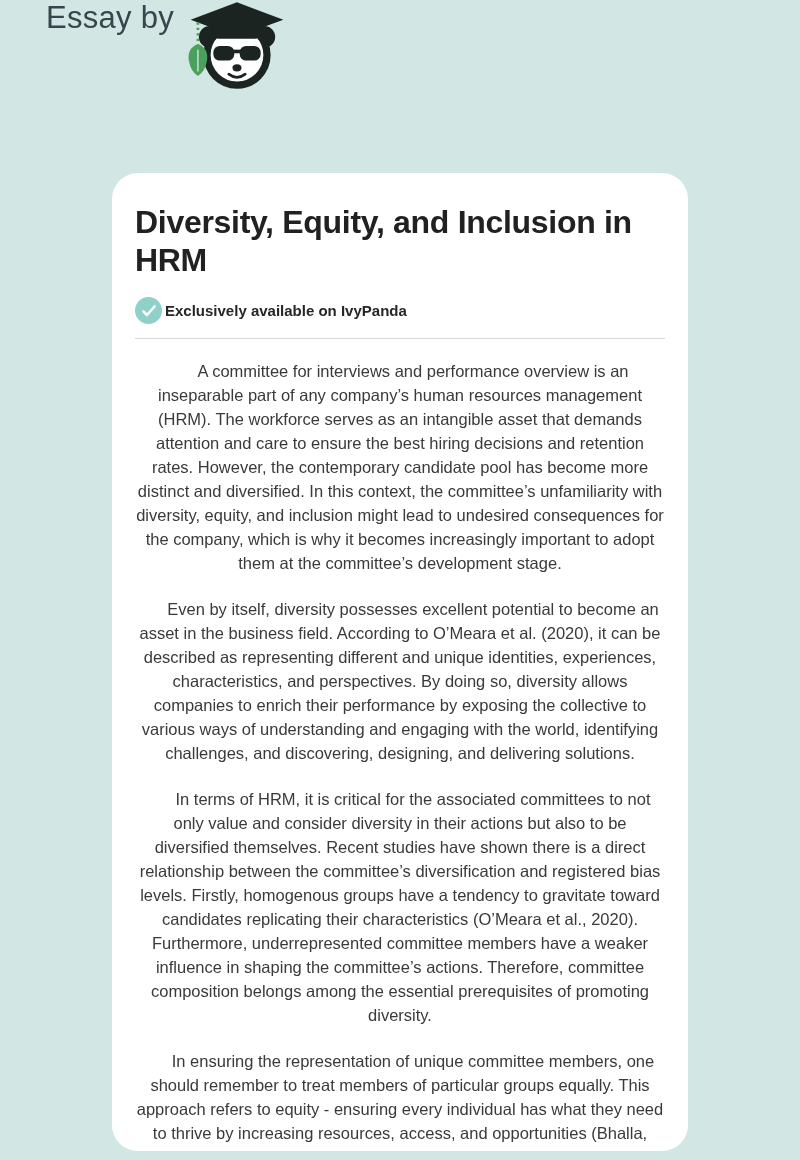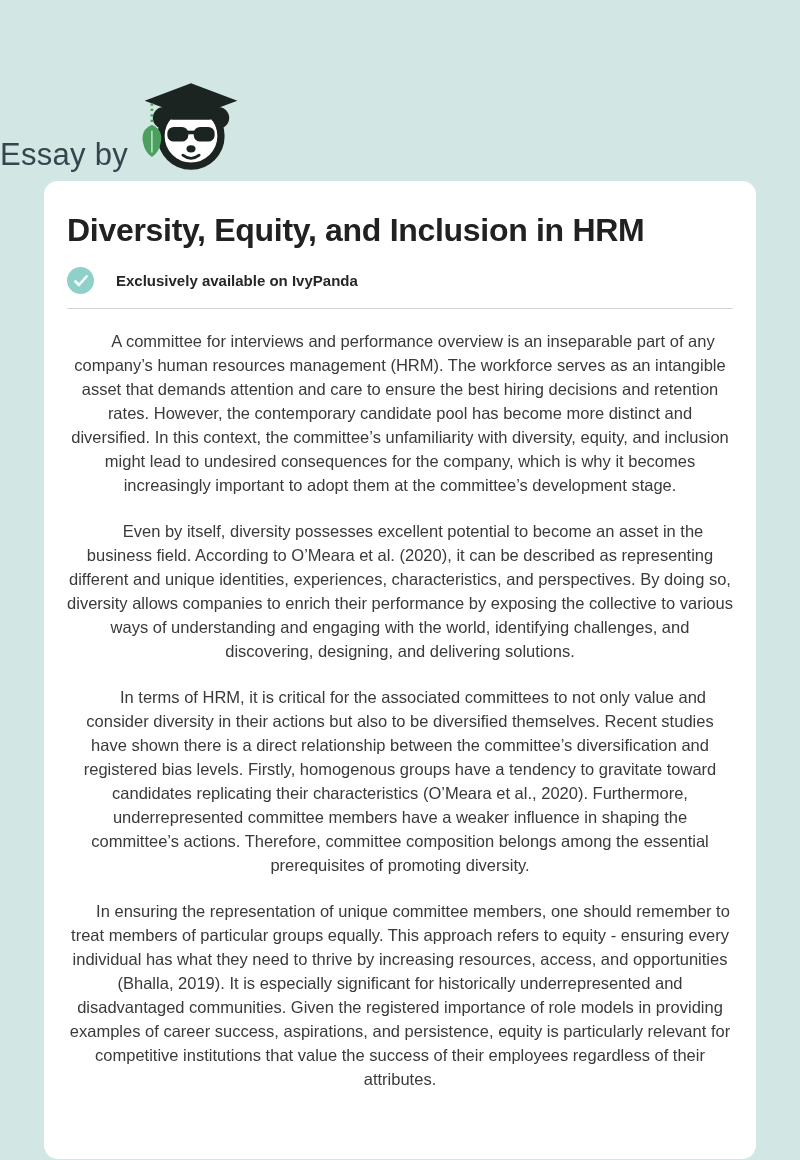--- a/index.html
+++ b/index.html
@@ -7,39 +7,39 @@
     --logo-ink:#1b2421; --header-text:#36454e; --title-color:#212121;
     --body-text:#3a3a3a; --divider:#d6d6d6;
   }
   *{box-sizing:border-box;}
   html,body{margin:0;padding:0;}
   body{
     width:800px;height:1160px;background:var(--page-bg);
     font-family:"Liberation Sans",sans-serif;overflow:hidden;
   }
   .site-header{
-    height:173px;display:flex;align-items:flex-end;gap:13px;
+    height:173px;display:flex;align-items:flex-start;gap:13px;padding-left:46px;
   }
   .essay-by{font-size:31px;color:var(--header-text);letter-spacing:.3px;}
   .logo-group{display:flex;align-items:center;gap:10px;}
   .logo-group svg{display:block;}
   .wordmark{
     font-family:"Liberation Serif",serif;font-weight:700;font-size:30px;
     color:#243239;letter-spacing:.2px;white-space:nowrap;
   }
   .wordmark sup{font-size:14px;font-weight:700;vertical-align:9px;}
   .card{
-    width:712px;height:978px;margin:8px auto;background:var(--card-bg);
-    border-radius:14px;padding:30px 23px 0;overflow:hidden;
+    width:576px;height:978px;margin:0 auto;background:var(--card-bg);
+    border-radius:26px;padding:30px 23px 0;overflow:hidden;
   }
   .essay-title{
     margin:0;font-size:32px;line-height:38px;font-weight:bold;
     color:var(--title-color);letter-spacing:-.3px;
   }
-  .badge-row{display:flex;align-items:center;gap:22px;margin-top:18px;}
+  .badge-row{display:flex;align-items:center;gap:3px;margin-top:18px;}
   .check-circle{
     width:27px;height:27px;border-radius:50%;background:var(--badge-teal);
     display:flex;align-items:center;justify-content:center;flex:0 0 auto;
   }
   .badge-label{font-size:15px;font-weight:bold;color:#262626;}
   .divider{border:none;border-top:1px solid var(--divider);margin:14px 0 0;}
   .essay-body{margin-top:20px;text-align:center;}
   .essay-body p{
     font-size:16.5px;line-height:24px;color:var(--body-text);
     margin:0 0 22px;text-indent:26px;

